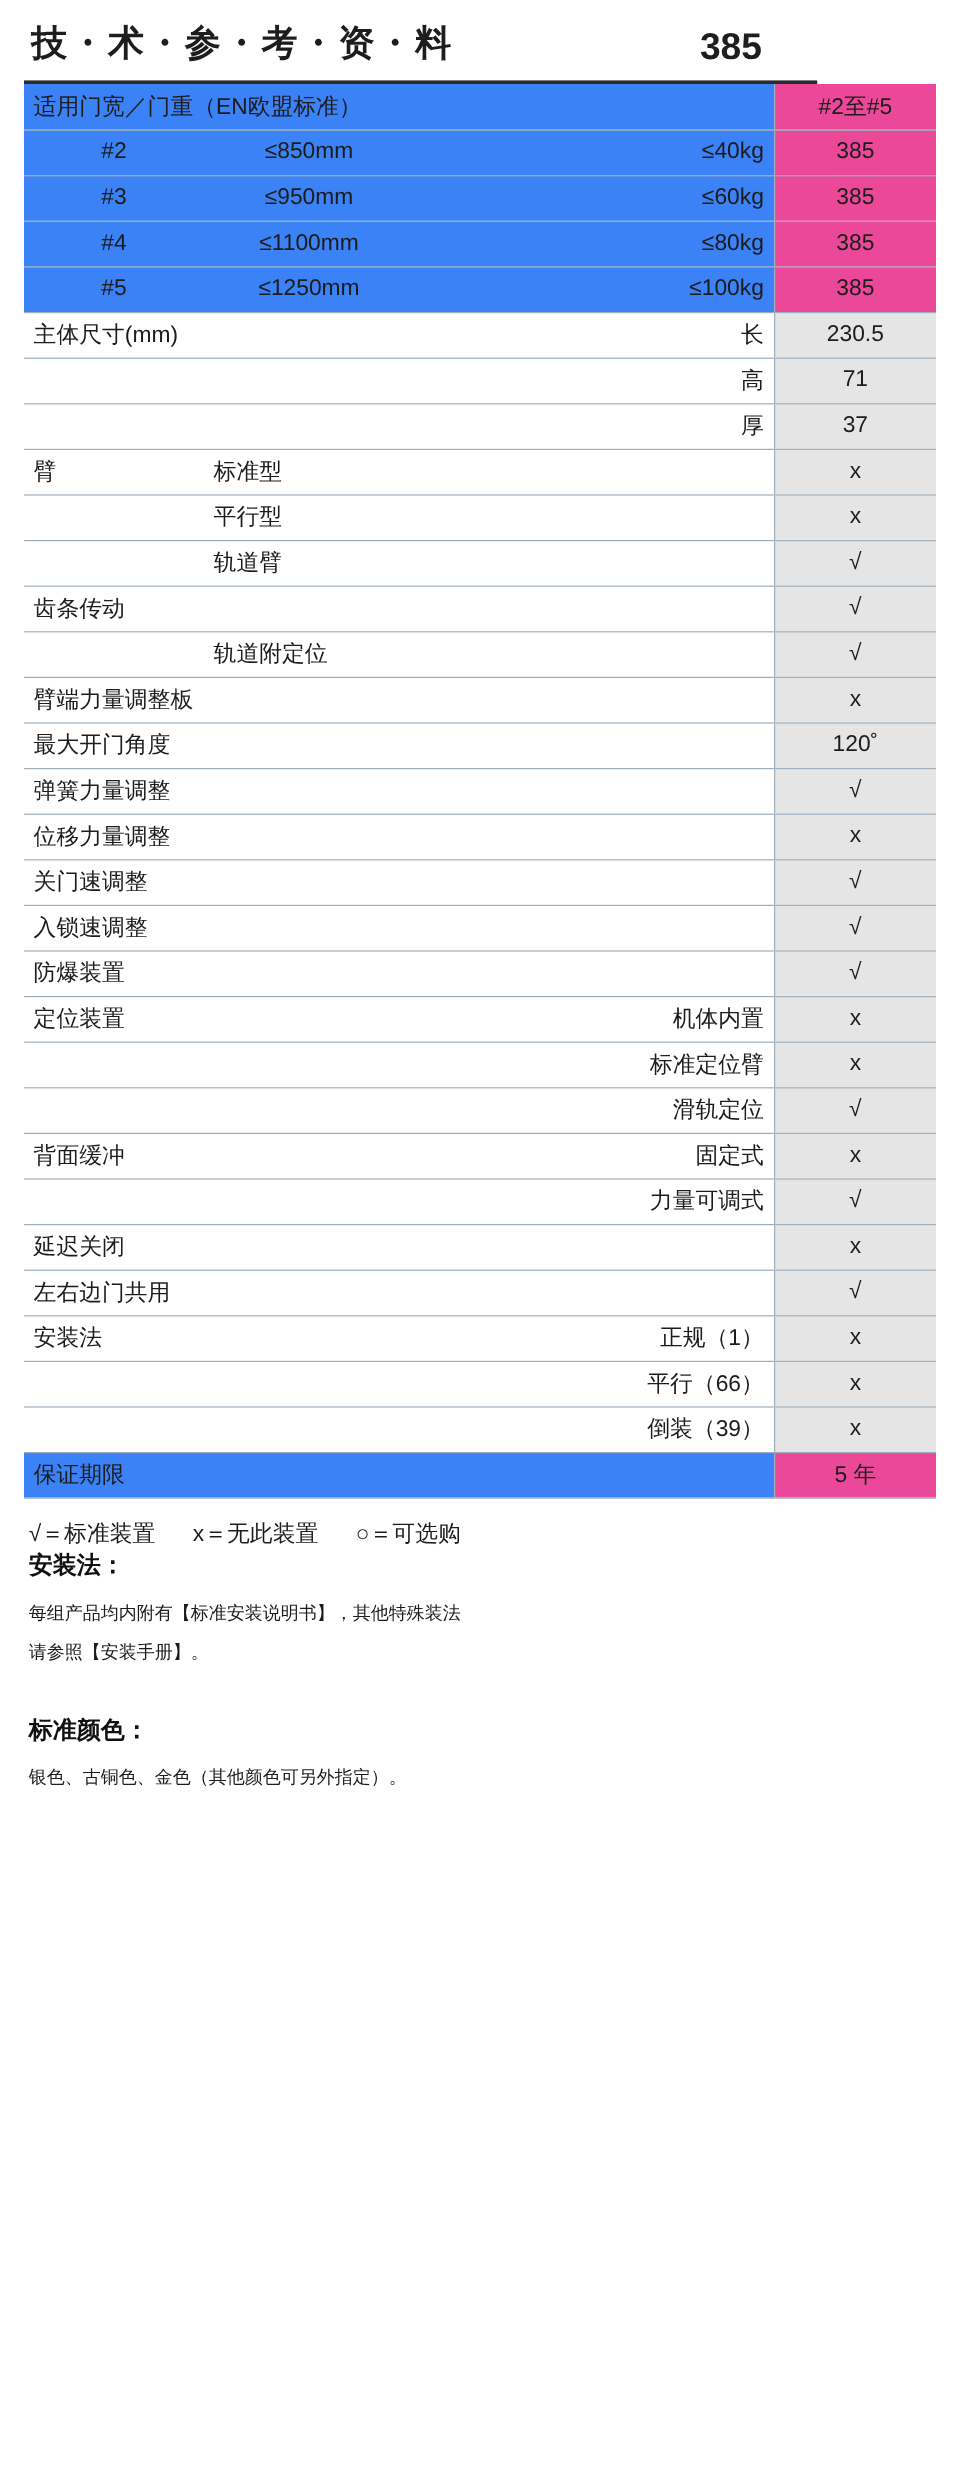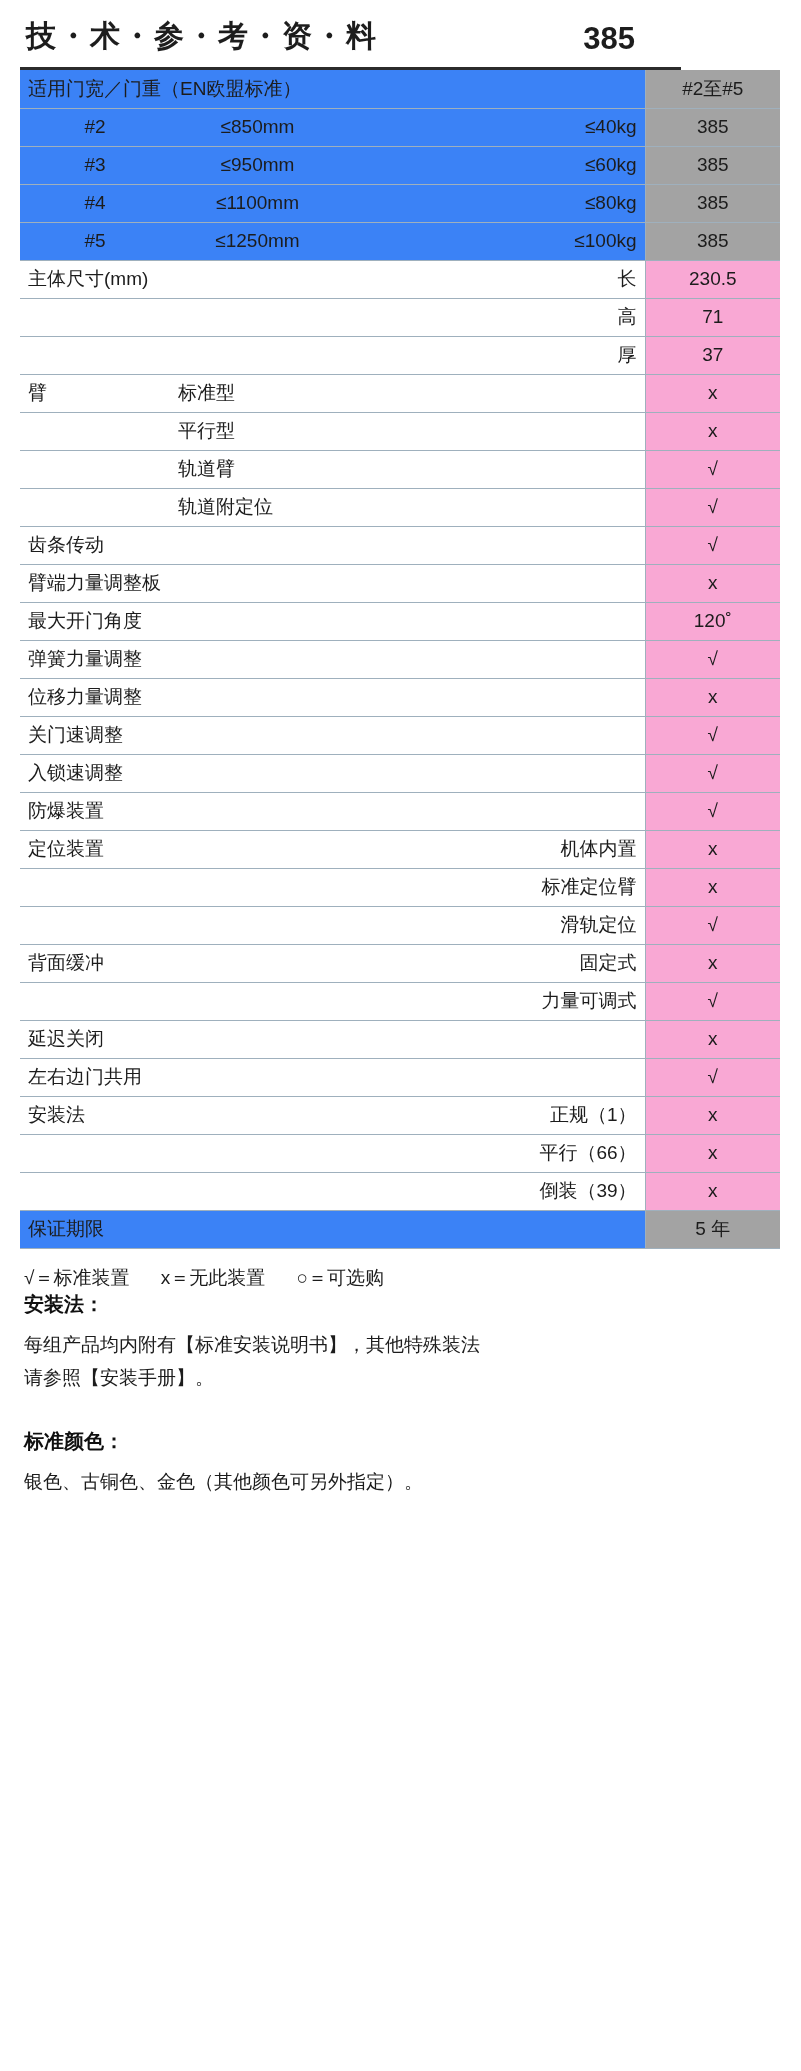--- a/index.html
+++ b/index.html
@@ -60,24 +60,24 @@
   col.c2 { width: 175px; }
   col.c3 { width: 300px; }
   col.c4 { width: 135px; }
 
   .band { background: #3b82f6; }
   .plain { background: #ffffff; }
 
   td.val {
     text-align: center;
     border-left: 1px solid #9fb0bd;
-    background: #f9a8d4;
+    background: #e5e5e5;
     font-size: 20px;
   }
-  td.val.band { background: #a3a3a3; }
+  td.val.band { background: #ec4899; }
 
   .left { text-align: left; }
   .center { text-align: center; }
   .right { text-align: right; padding-right: 14px; }
   .indent1 { padding-left: 34px; text-align: right; }
 
   .rowlabel { font-size: 19.5px; }
 
   
   .legend {
@@ -91,21 +91,21 @@
   
   .notes { padding-left: 4px; }
   .note-block { margin-bottom: 34px; }
   .note-title {
     font-size: 20px;
     font-weight: bold;
     color: #101010;
     margin-bottom: 10px;
   }
   .note-line {
-    font-size: 19px;
+    font-size: 15px;
     line-height: 33px;
     color: #1c1c1c;
   }
 </style>
 </head>
 <body>
 
 <div class="page">
 
   <div class="header">
@@ -173,26 +173,26 @@
           <td class="plain left rowlabel"></td>
           <td class="plain left" colspan="2">平行型</td>
           <td class="val plain">x</td>
         </tr>
         <tr>
           <td class="plain left rowlabel"></td>
           <td class="plain left" colspan="2">轨道臂</td>
           <td class="val plain">√</td>
         </tr>
         <tr>
+          <td class="plain left rowlabel" colspan="3">齿条传动</td>
+          <td class="val plain">√</td>
+        </tr>
+        <tr>
           <td class="plain left rowlabel"></td>
           <td class="plain left" colspan="2">轨道附定位</td>
-          <td class="val plain">√</td>
-        </tr>
-        <tr>
-          <td class="plain left rowlabel" colspan="3">齿条传动</td>
           <td class="val plain">√</td>
         </tr>
         <tr>
           <td class="plain left rowlabel" colspan="3">臂端力量调整板</td>
           <td class="val plain">x</td>
         </tr>
         <tr>
           <td class="plain left rowlabel" colspan="3">最大开门角度</td>
           <td class="val plain">120˚</td>
         </tr>

